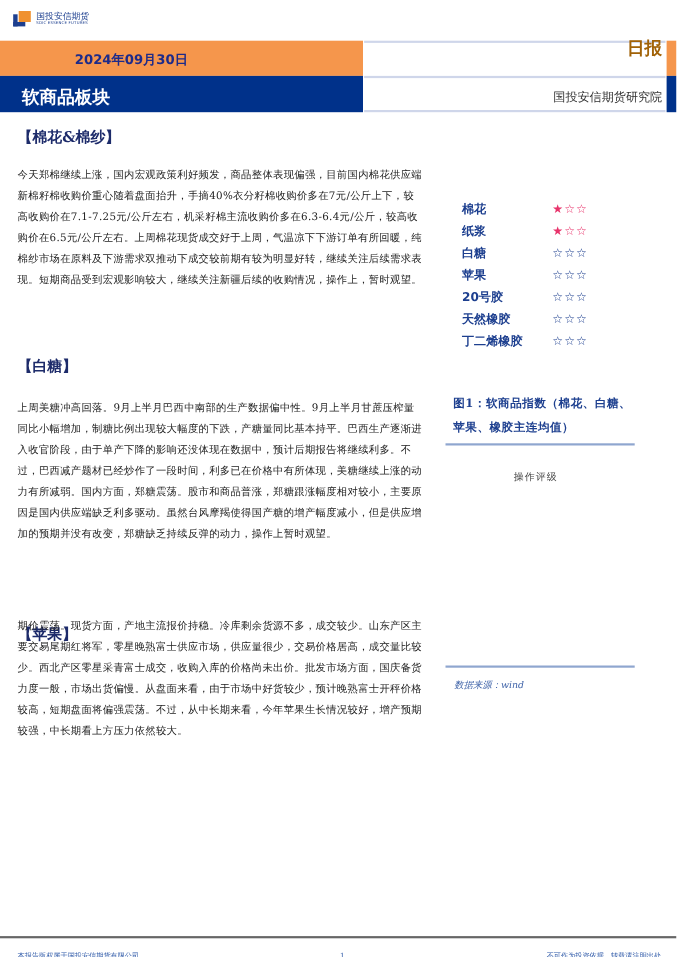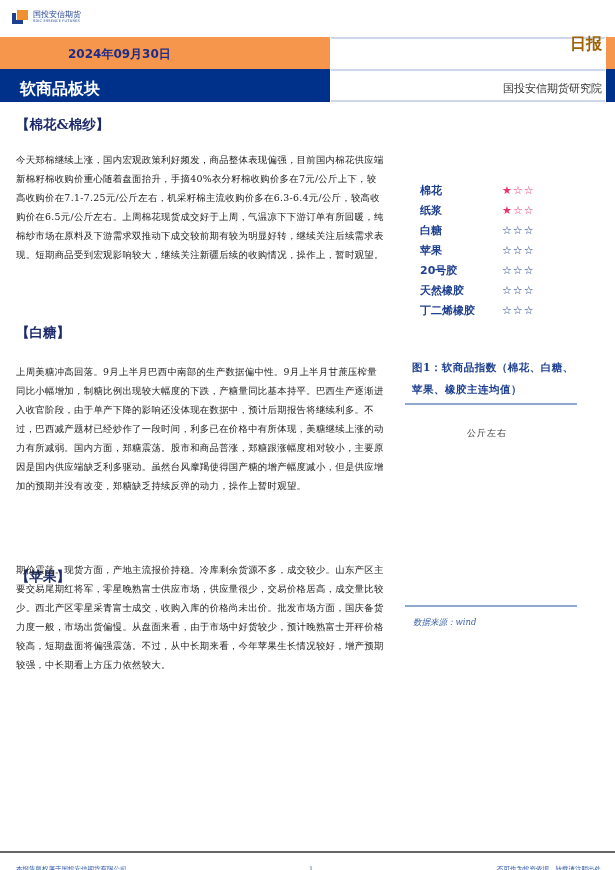--- a/index.html
+++ b/index.html
@@ -109,20 +109,20 @@
     <span class="stars star-empty">☆☆☆</span>
   </div>
   <div class="rating-row">
     <span class="rating-name">丁二烯橡胶</span>
     <span class="stars star-empty">☆☆☆</span>
   </div>
 </div>
 
 <div class="fig-title">图1：软商品指数（棉花、白糖、苹果、橡胶主连均值）</div>
 <div class="fig-line" style="top:403px;"></div>
-<div class="fig-fail">公斤左右</div>
+<div class="fig-fail">操作评级</div>
 <div class="fig-line" style="top:605px;"></div>
 <div class="source">数据来源：wind</div>
 
 <div class="footer-line"></div>
 <div class="footer" style="left:16px;">本报告版权属于国投安信期货有限公司</div>
 <div class="footer" style="left:309px;">1</div>
 <div class="footer" style="right:14px;">不可作为投资依据，转载请注明出处</div>
 
 </body></html>

